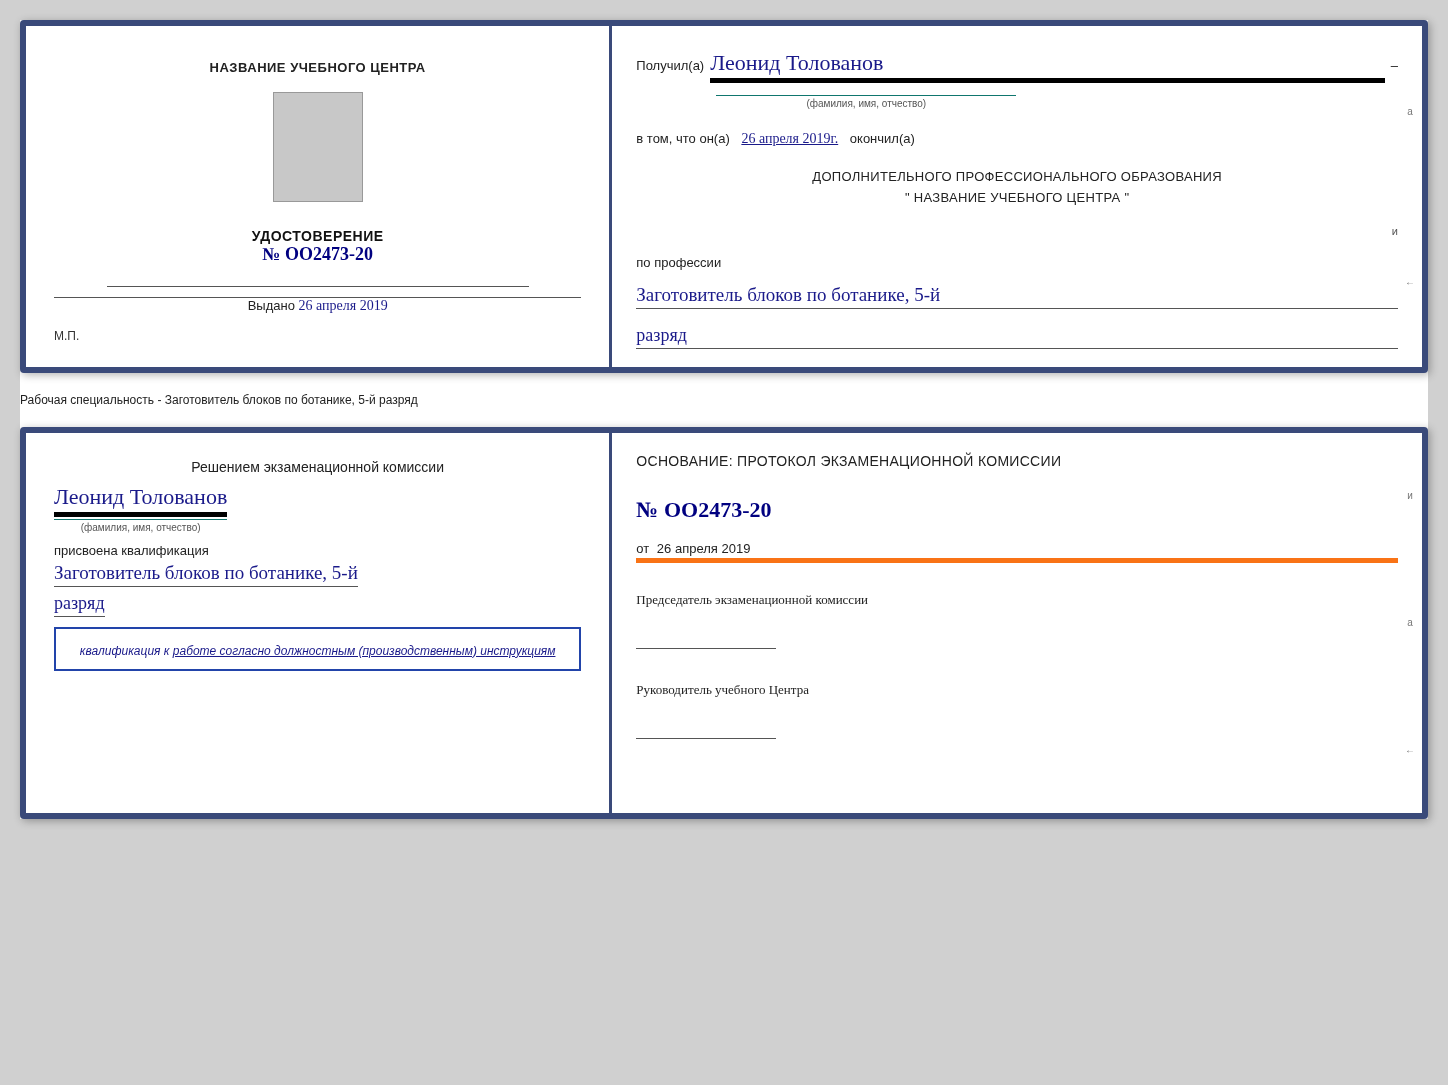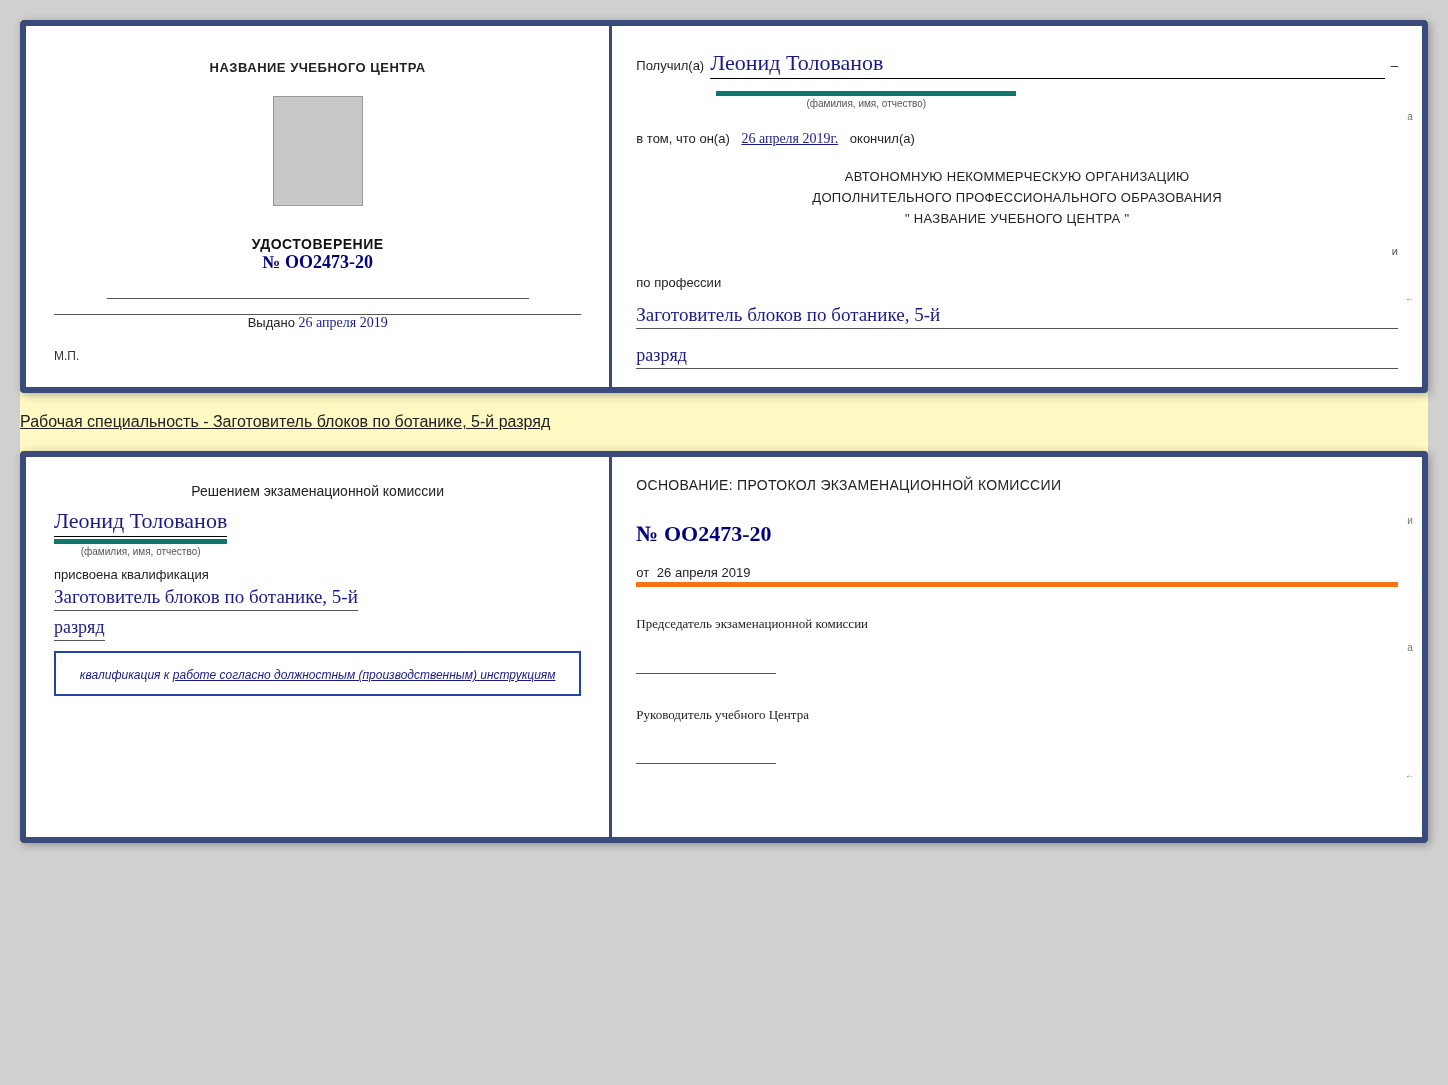--- a/index.html
+++ b/index.html
@@ -5,21 +5,21 @@
     * { box-sizing: border-box; margin: 0; padding: 0; }
     body {
       background: #d0d0d0;
       font-family: Arial, sans-serif;
       padding: 20px;
       width: 1448px;
       min-height: 1085px;
     }
 
     .document-container {
-      background: #fef9c3;
+      background: #ffffff;
       display: flex;
       flex-direction: column;
       gap: 16px;
     }
 
     
     .doc-panel {
       background: white;
       border: 6px solid #3a4a7a;
       border-radius: 4px;
@@ -117,30 +117,30 @@
 
     .label-text {
       font-size: 13px;
       color: #222;
     }
 
     .handwritten-name {
       font-family: 'Segoe Script', 'Comic Sans MS', cursive;
       font-size: 22px;
       color: #1a1a8a;
-      border-bottom: 1px solid #000000;
+      border-bottom: 5px solid #000000;
       padding-bottom: 2px;
       flex: 1;
     }
 
     .small-caption {
       font-size: 10px;
       color: #555;
       text-align: center;
-      border-top: 5px solid #0f766e;
+      border-top: 1px solid #0f766e;
       padding-top: 2px;
       margin-top: 2px;
     }
 
     .date-line {
       font-size: 13px;
       color: #222;
       margin: 6px 0;
     }
 
@@ -197,24 +197,23 @@
       display: flex;
       flex-direction: column;
       justify-content: space-around;
       align-items: center;
       font-size: 10px;
       color: #555;
     }
 
     
     .separator-label {
-      font-size: 16px;
+      font-size: 12px;
       color: #222;
       padding: 4px 0;
-      text-decoration: underline;
     }
 
     
     .bottom-doc .doc-panel-left {
       justify-content: flex-start;
       gap: 0;
       min-height: 380px;
     }
 
     .qualification-box {
@@ -331,21 +330,20 @@
       </div>
       <div class="small-caption" style="max-width:300px; margin-left: 80px;">(фамилия, имя, отчество)</div>
 
       <div class="date-line" style="margin-top: 12px;">
         <span>в том, что он(а)</span>
         <span class="date-handwritten" style="margin: 0 8px;">26 апреля 2019г.</span>
         <span>окончил(а)</span>
       </div>
 
       <div class="org-block">
-        <div>АВТОНОМНУЮ НЕКОММЕРЧЕСКУЮ ОРГАНИЗАЦИЮ</div>
         <div>ДОПОЛНИТЕЛЬНОГО ПРОФЕССИОНАЛЬНОГО ОБРАЗОВАНИЯ</div>
         <div>"  НАЗВАНИЕ УЧЕБНОГО ЦЕНТРА  "</div>
       </div>
 
       <div style="display:flex; justify-content: flex-end; gap:6px; font-size:11px; color:#555; margin-top: 2px;">
         <span>и</span>
       </div>
 
       <div class="profession-label">по профессии</div>
       <span class="profession-handwritten">Заготовитель блоков по ботанике, 5-й</span>

